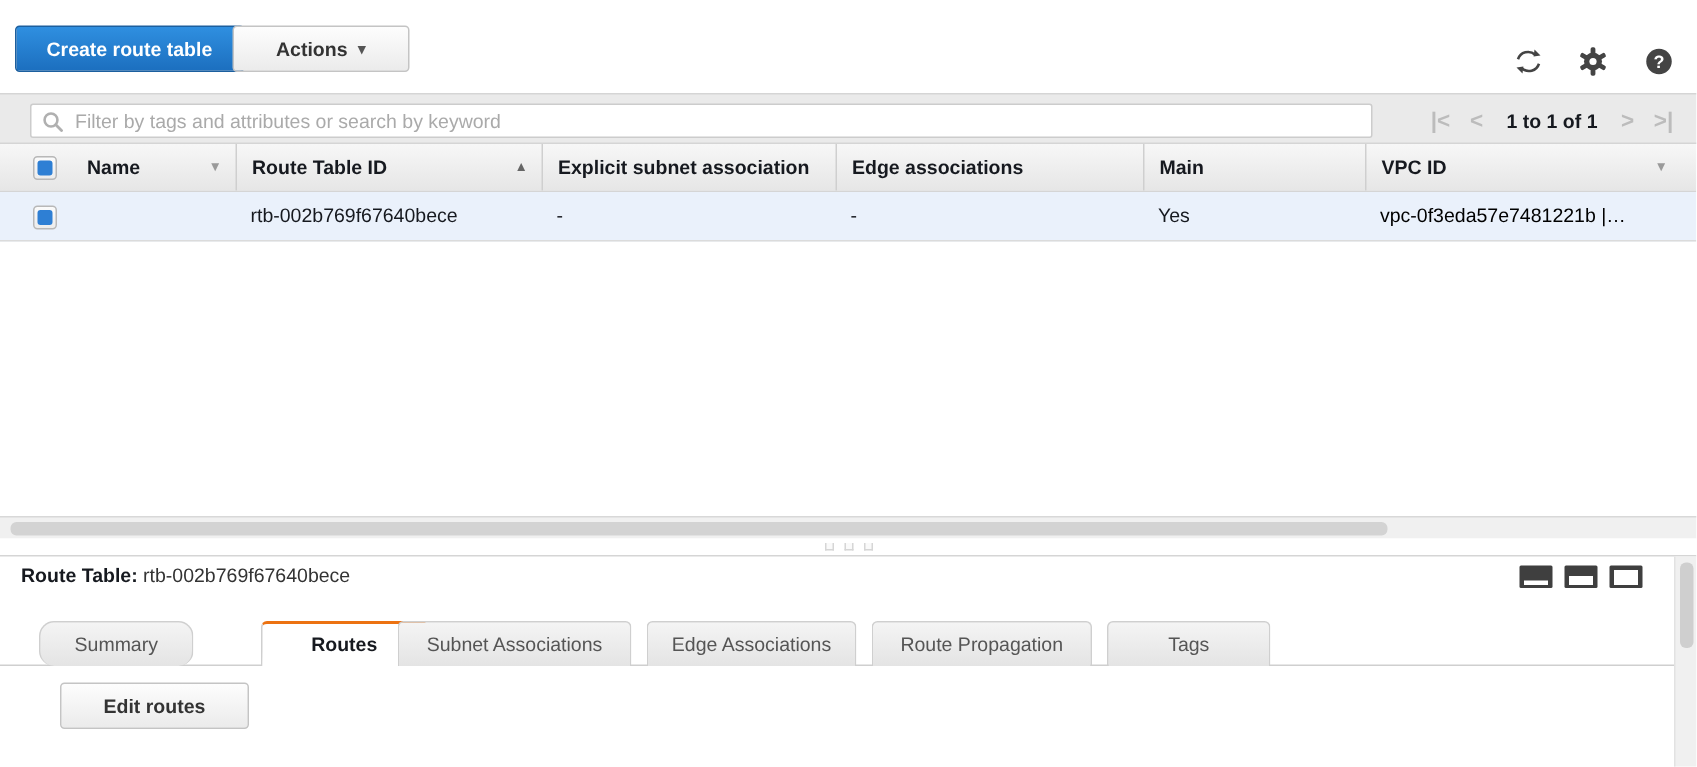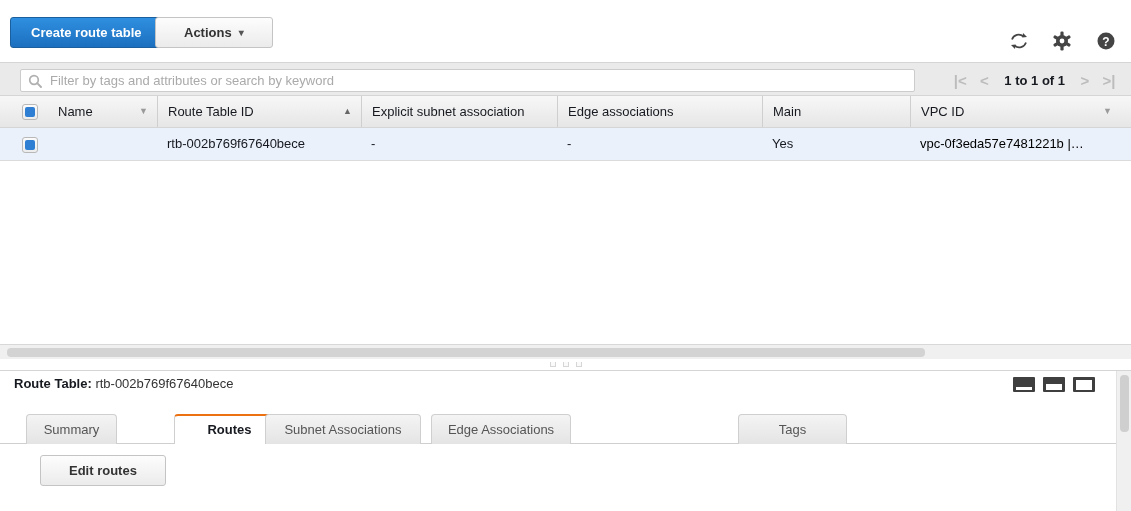--- a/index.html
+++ b/index.html
@@ -124,21 +124,21 @@
   .thead {
     position: relative;
     height: 32px;
     background: linear-gradient(to bottom, #f7f7f7 0%, #e6e6e6 100%);
     border-bottom: 1px solid #d5d5d5;
   }
   .th {
     position: absolute; top: 0;
     height: 31px;
     line-height: 31px;
-    font-size: 13px; font-weight: normal;
+    font-size: 13px; font-weight: bold;
     color: #16191f;
     border-left: 1px solid #cfcfcf;
     padding-left: 10px;
     overflow: hidden;
     white-space: nowrap;
     cursor: pointer;
   }
   .th.first { border-left: 0; }
   .sort-arrow {
     position: absolute; right: 9px; top: 0;
@@ -441,24 +441,25 @@
       <span class="panel-icon top">
           <i></i>
         </span>
     </div>
 
     <div class="vscroll">
       <div class="vscroll-thumb"></div>
     </div>
 
     <div class="tabs">
-      <div class="tab" style="left:26px; width:91px;">Summary</div>
+      <div class="tab" style="left:26px; width:103px;border-radius:10px;">Summary</div>
       <div class="tab active" style="left:146px; width:111px;margin-left:28px;">Routes</div>
       <div class="tab" style="left:265px; width:156px;">Subnet Associations</div>
       <div class="tab" style="left:431px; width:140px;">Edge Associations</div>
+      <div class="tab" style="left:581px; width:147px;">Route Propagation</div>
       <div class="tab" style="left:738px; width:109px;">Tags</div>
     </div>
 
     <div class="tab-body">
       <button class="btn-secondary" id="edit-routes-button">Edit routes</button>
     </div>
   </div>
 
 </div>
 

